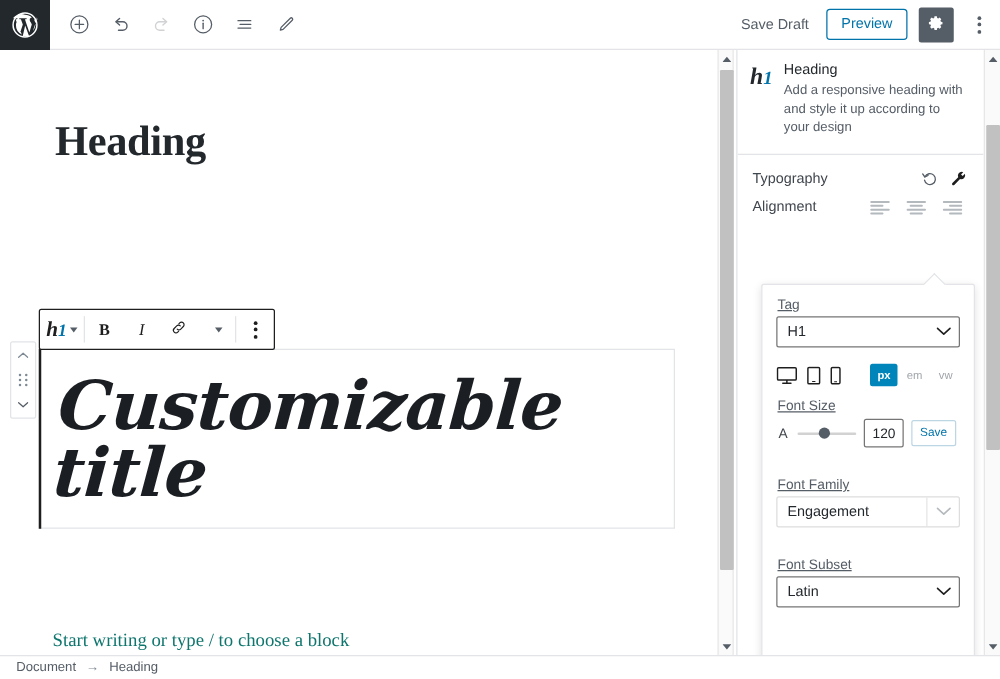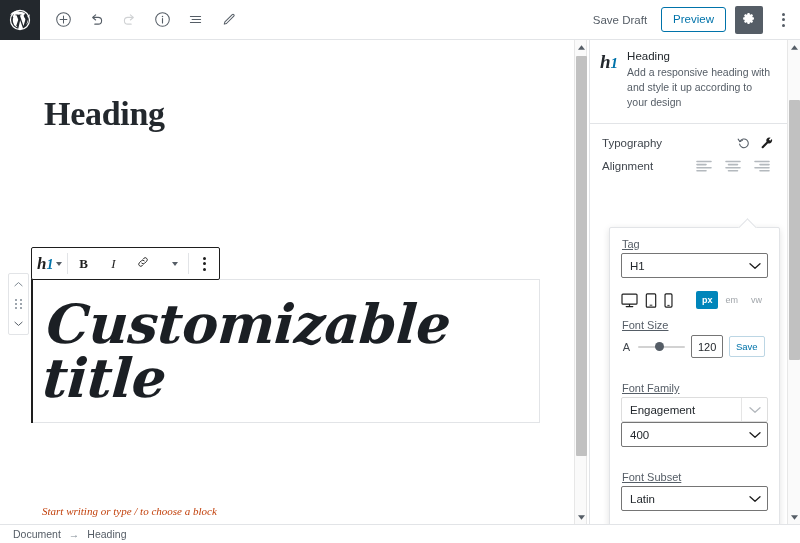--- a/index.html
+++ b/index.html
@@ -110,21 +110,21 @@
   .script-title {
     font-family:"DejaVu Serif", serif;
     font-style:italic; font-weight:700;
     font-size:54px; color:#1b1f24; line-height:1;
     padding-left:13px; letter-spacing:-0.5px;
     transform: skewX(-4deg);
   }
   .placeholder {
     position:absolute; left:42px; top:465px;
     font-family:"Liberation Serif", serif;
-    font-size:11px; color:#c2410c;font-style:italic;
+    font-size:15px; color:#0f766e;
   }
 
   
   .ed-scroll {
     position:absolute; left:574px; top:40px; width:13px; height:484px;
     background:#fafafa; border-left:1px solid #e7e7e7; border-right:1px solid #e7e7e7;
   }
   .sb-arrow { position:absolute; left:0; width:13px; height:14px; display:flex; align-items:center; justify-content:center; cursor:pointer;}
   .sb-arrow.up { top:0; } .sb-arrow.dn { bottom:0; }
   .sb-thumb { position:absolute; left:1px; width:11px; background:#c1c1c1; border-radius:1px; cursor:pointer;}
@@ -480,28 +480,20 @@
     <div class="sel light">
       <span class="v">Engagement</span>
       <span class="divider"></span>
       <span class="chev-d">
         <svg width="12" height="8" viewBox="0 0 12 8">
             <path d="M1 1.7L6 6.3l5-4.6" fill="none" stroke="#b4b9be" stroke-width="1.3" stroke-linecap="round" stroke-linejoin="round"></path>
           </svg>
       </span>
     </div>
 
-    <div class="sel">
-      <span class="v">400</span>
-      <span class="chev-d">
-        <svg width="12" height="8" viewBox="0 0 12 8">
-            <path d="M1 1.7L6 6.3l5-4.6" fill="none" stroke="#1e1e1e" stroke-width="1.3" stroke-linecap="round" stroke-linejoin="round"></path>
-          </svg>
-      </span>
-    </div>
 
     <div class="fld-label mt10">Font Subset</div>
     <div class="sel">
       <span class="v">Latin</span>
       <span class="chev-d">
         <svg width="12" height="8" viewBox="0 0 12 8">
             <path d="M1 1.7L6 6.3l5-4.6" fill="none" stroke="#1e1e1e" stroke-width="1.3" stroke-linecap="round" stroke-linejoin="round"></path>
           </svg>
       </span>
     </div>

